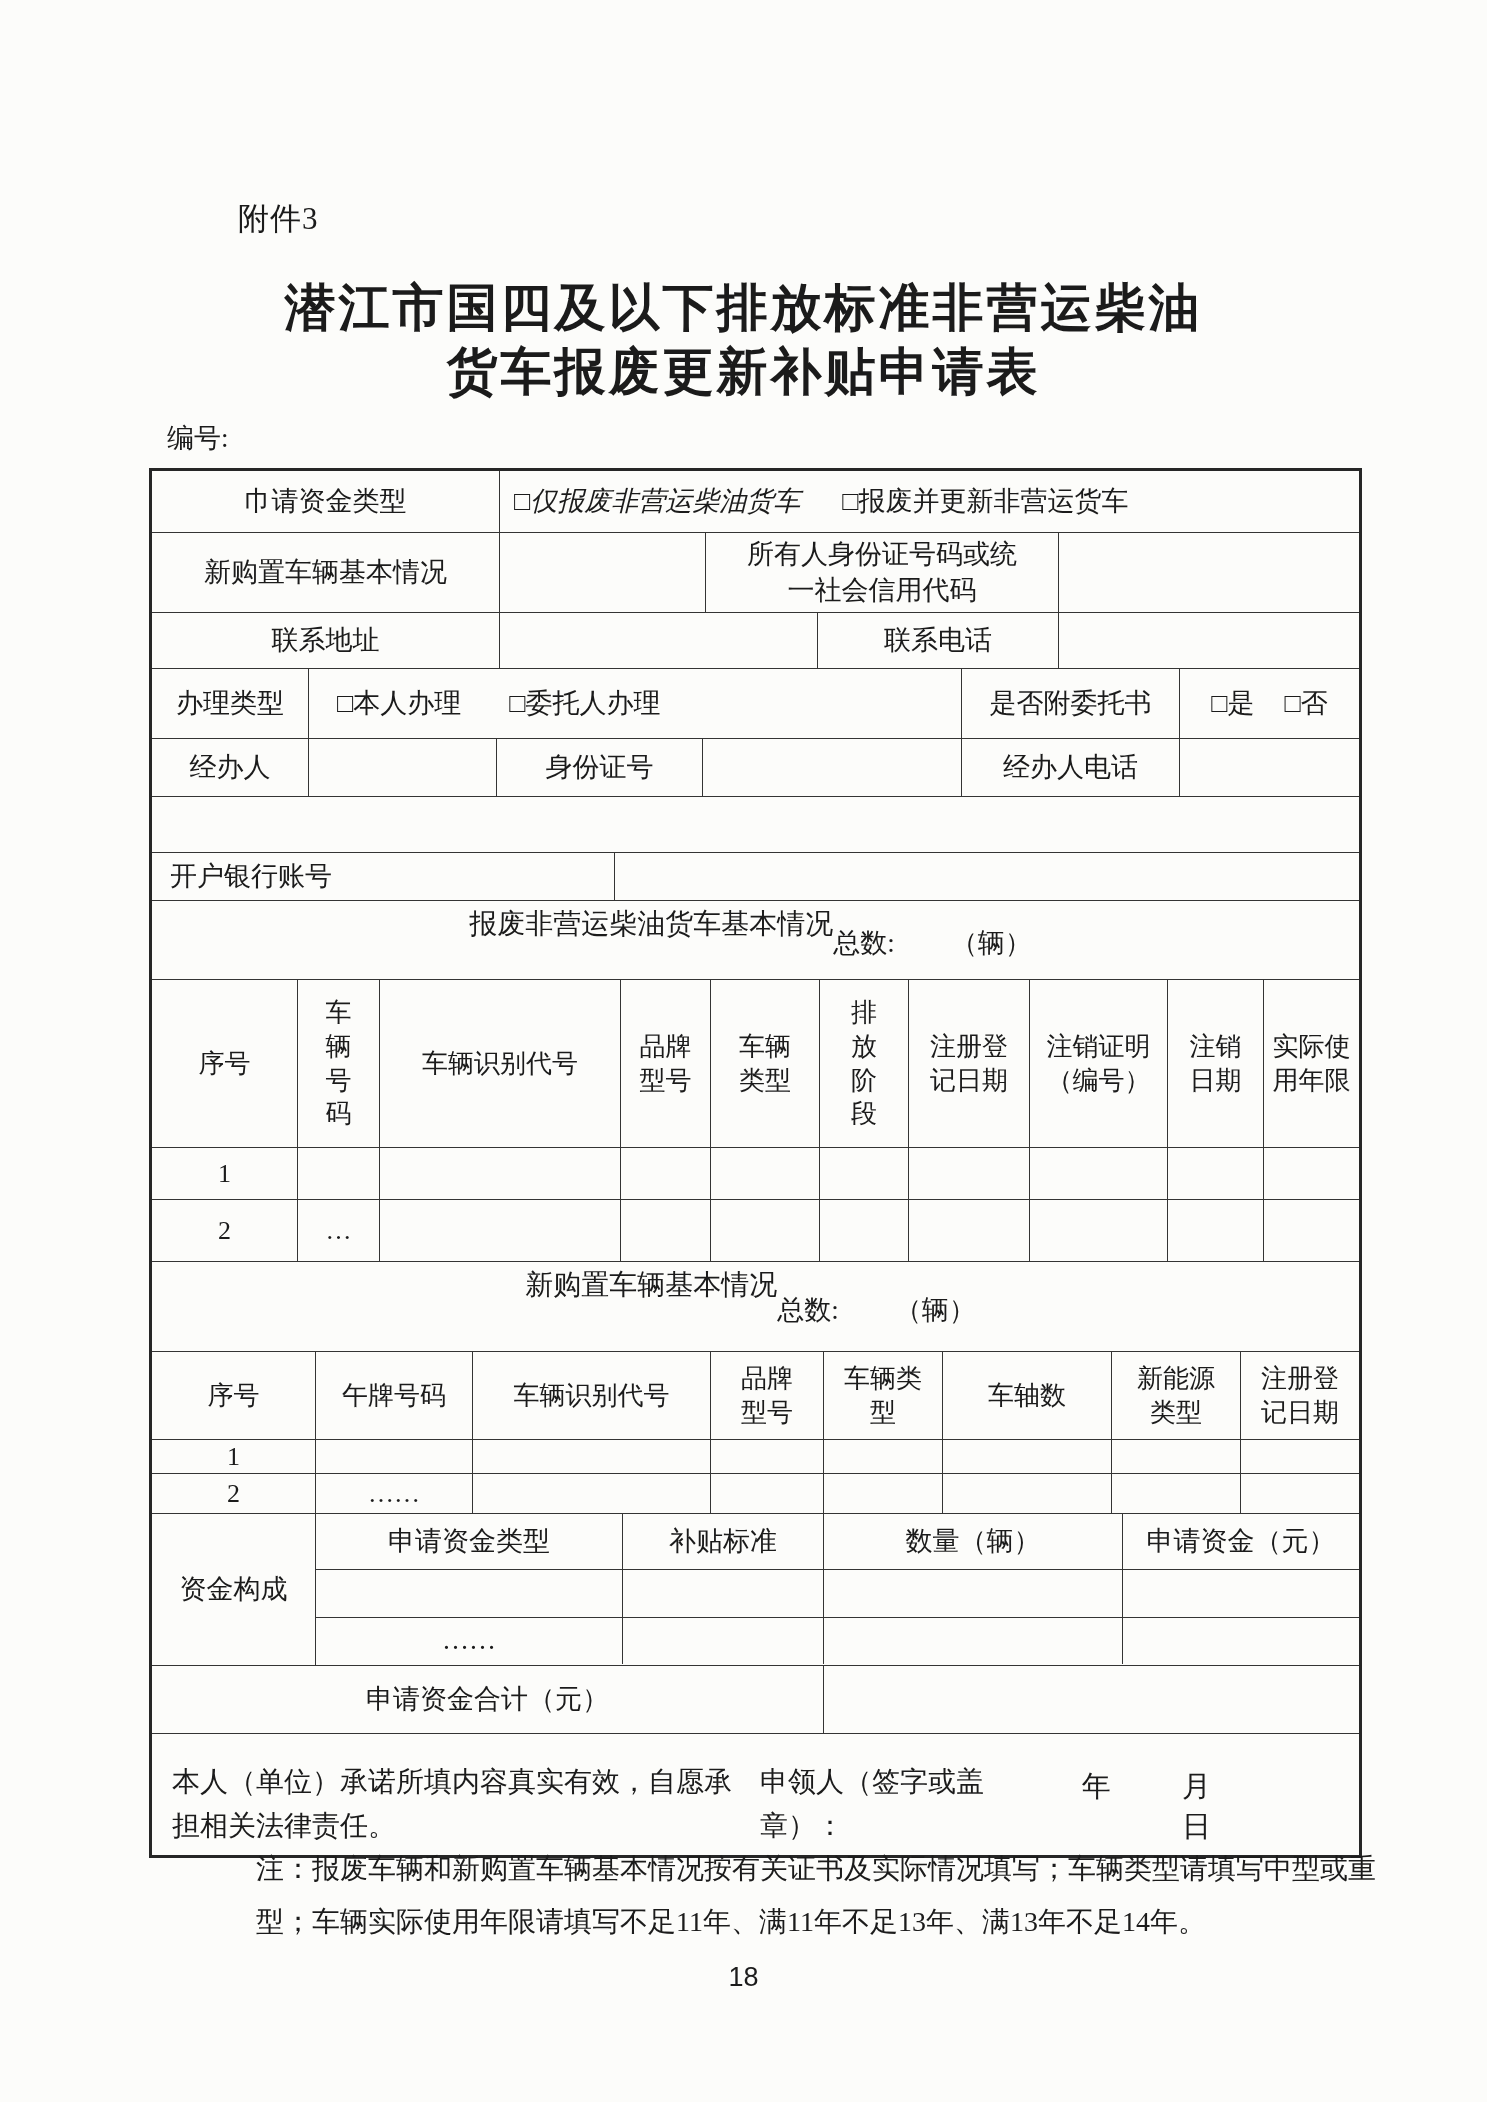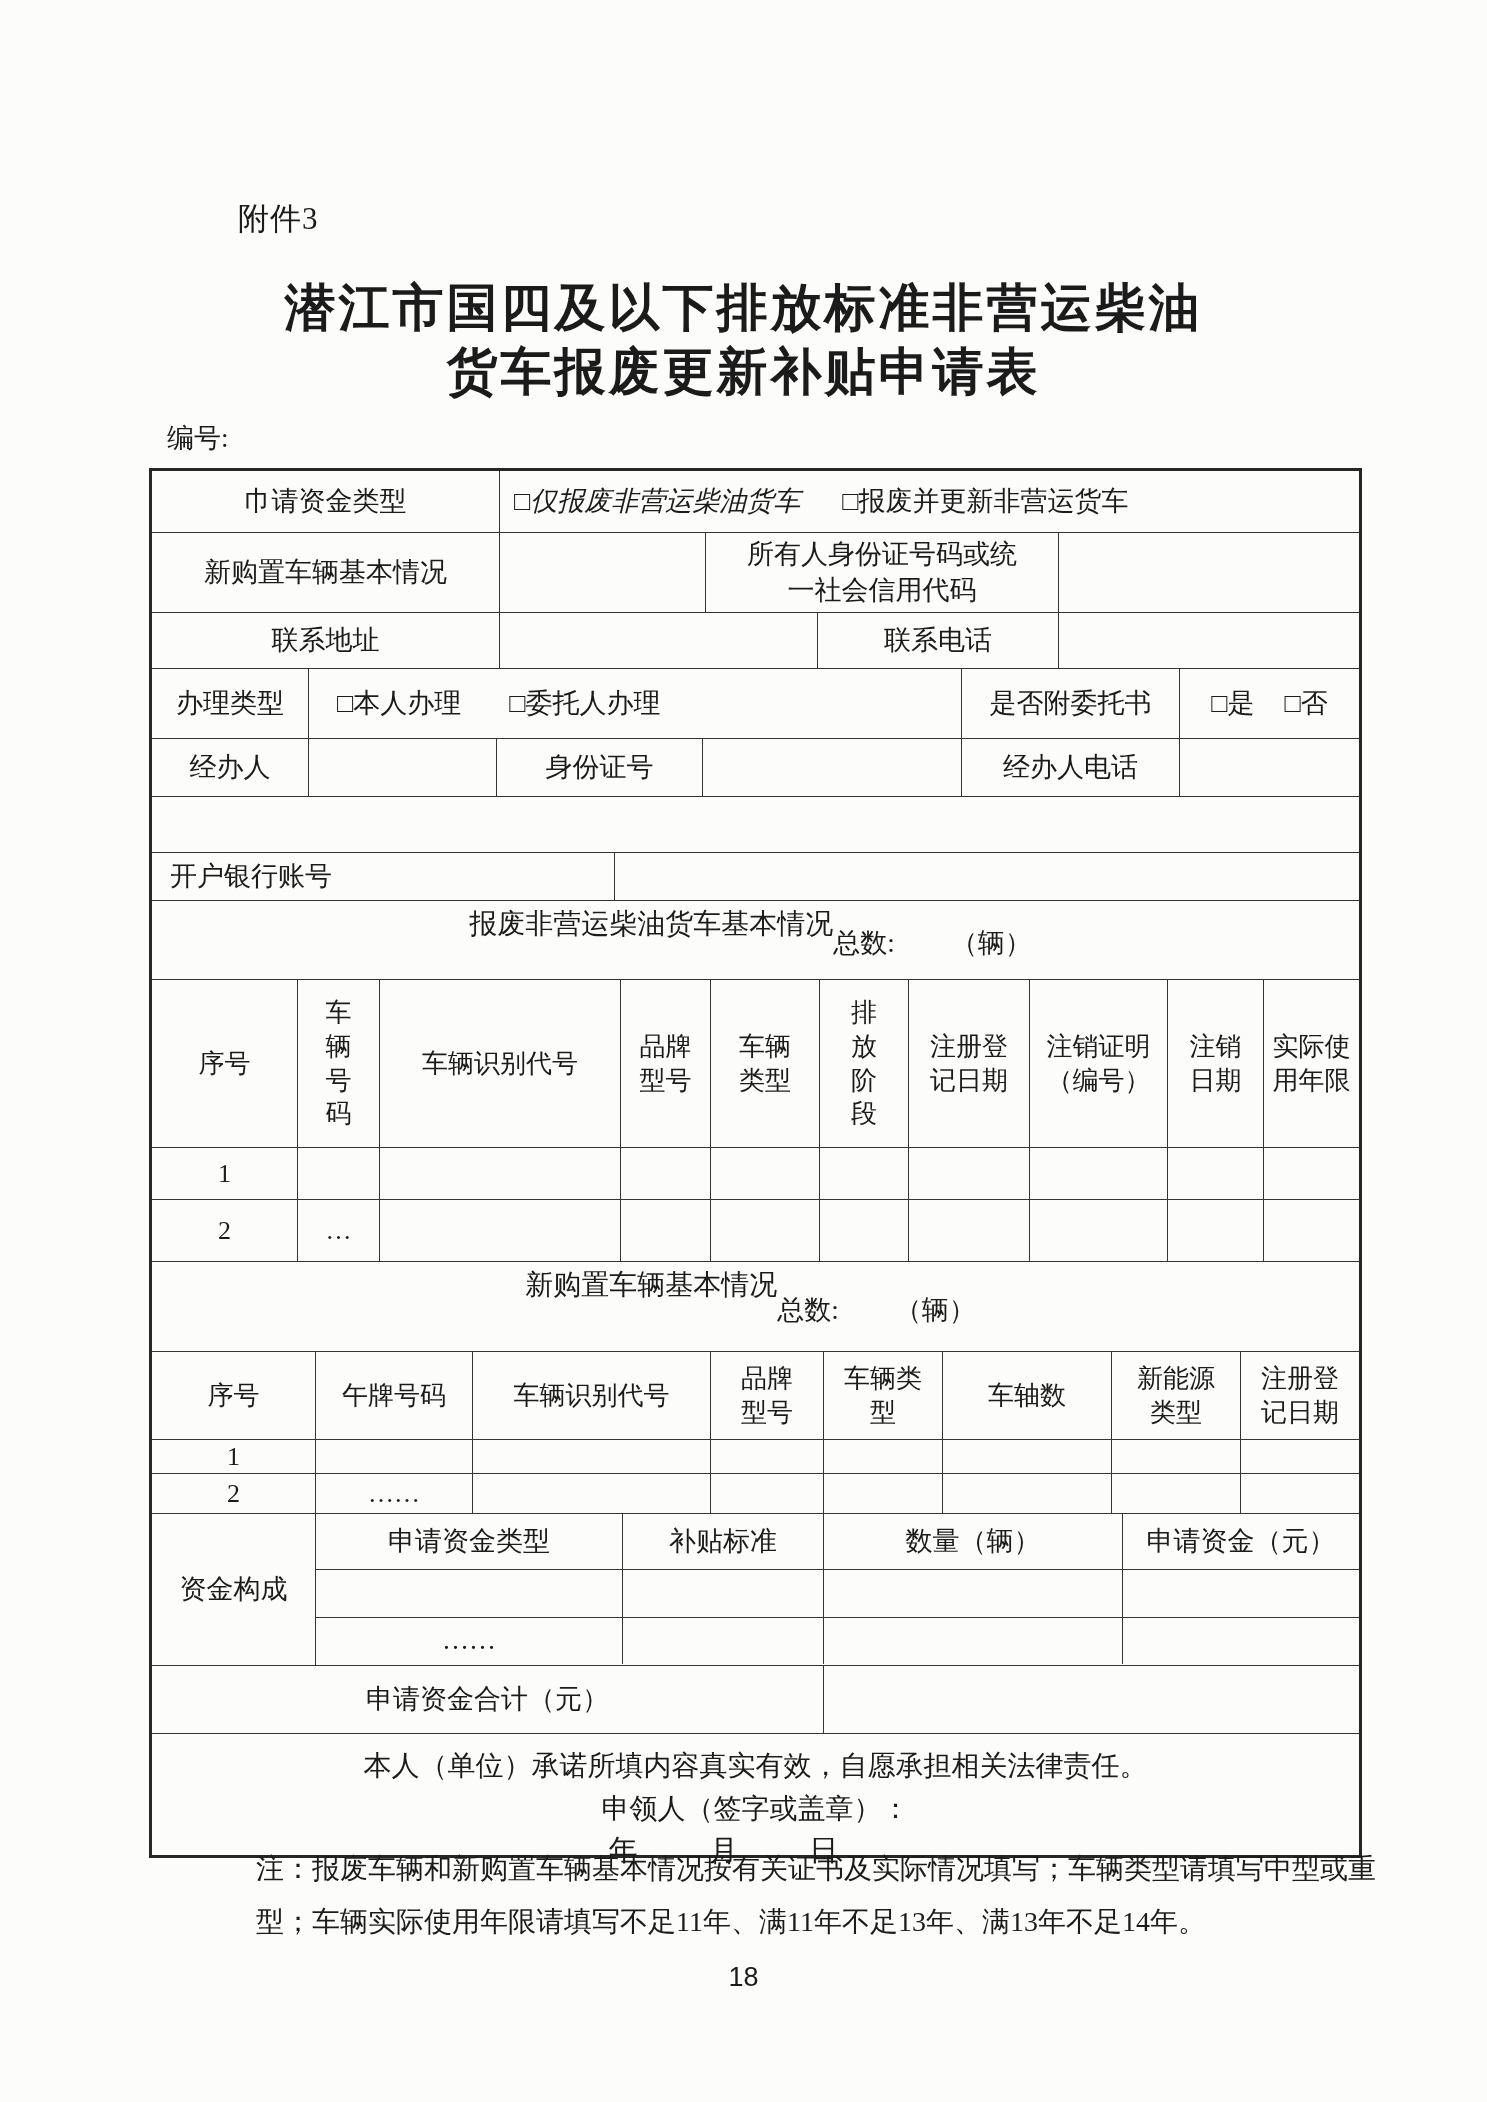--- a/index.html
+++ b/index.html
@@ -35,21 +35,21 @@
             padding:6px 10px 0 0;font-size:27px;}
   .sec .tot .tu{margin-left:56px;}
 
   .hd{font-size:26px;line-height:1.32;}
   .num{font-size:26px;}
 
   .grp{flex:1 1 0;display:flex;flex-direction:column;min-width:0;}
   .sub{display:flex;border-bottom:1px solid #343434;box-sizing:border-box;flex:0 0 auto;}
   .sub:last-child{border-bottom:none;}
 
-  .decl{flex:1 1 0;display:flex;flex-direction:column;align-items:center;
+  .decl{flex:1 1 0;display:flex;flex-direction:row;align-items:flex-end;
         padding:10px 20px 8px 20px;box-sizing:border-box;font-size:28px;}
   .decl .dl{line-height:1.55;text-align:left;}
   .dateline{margin-top:auto;text-align:right;padding-right:128px;font-size:29px;}
   .dateline span{margin-left:64px;}
 
   .note{position:absolute;left:256px;top:1842px;width:1120px;font-size:28px;
         line-height:1.9;text-align:left;}
   .pageno{position:absolute;left:0;top:1962px;width:100%;text-align:center;
           font-size:27px;font-family:"Liberation Sans","DejaVu Sans",sans-serif;}
 </style>

